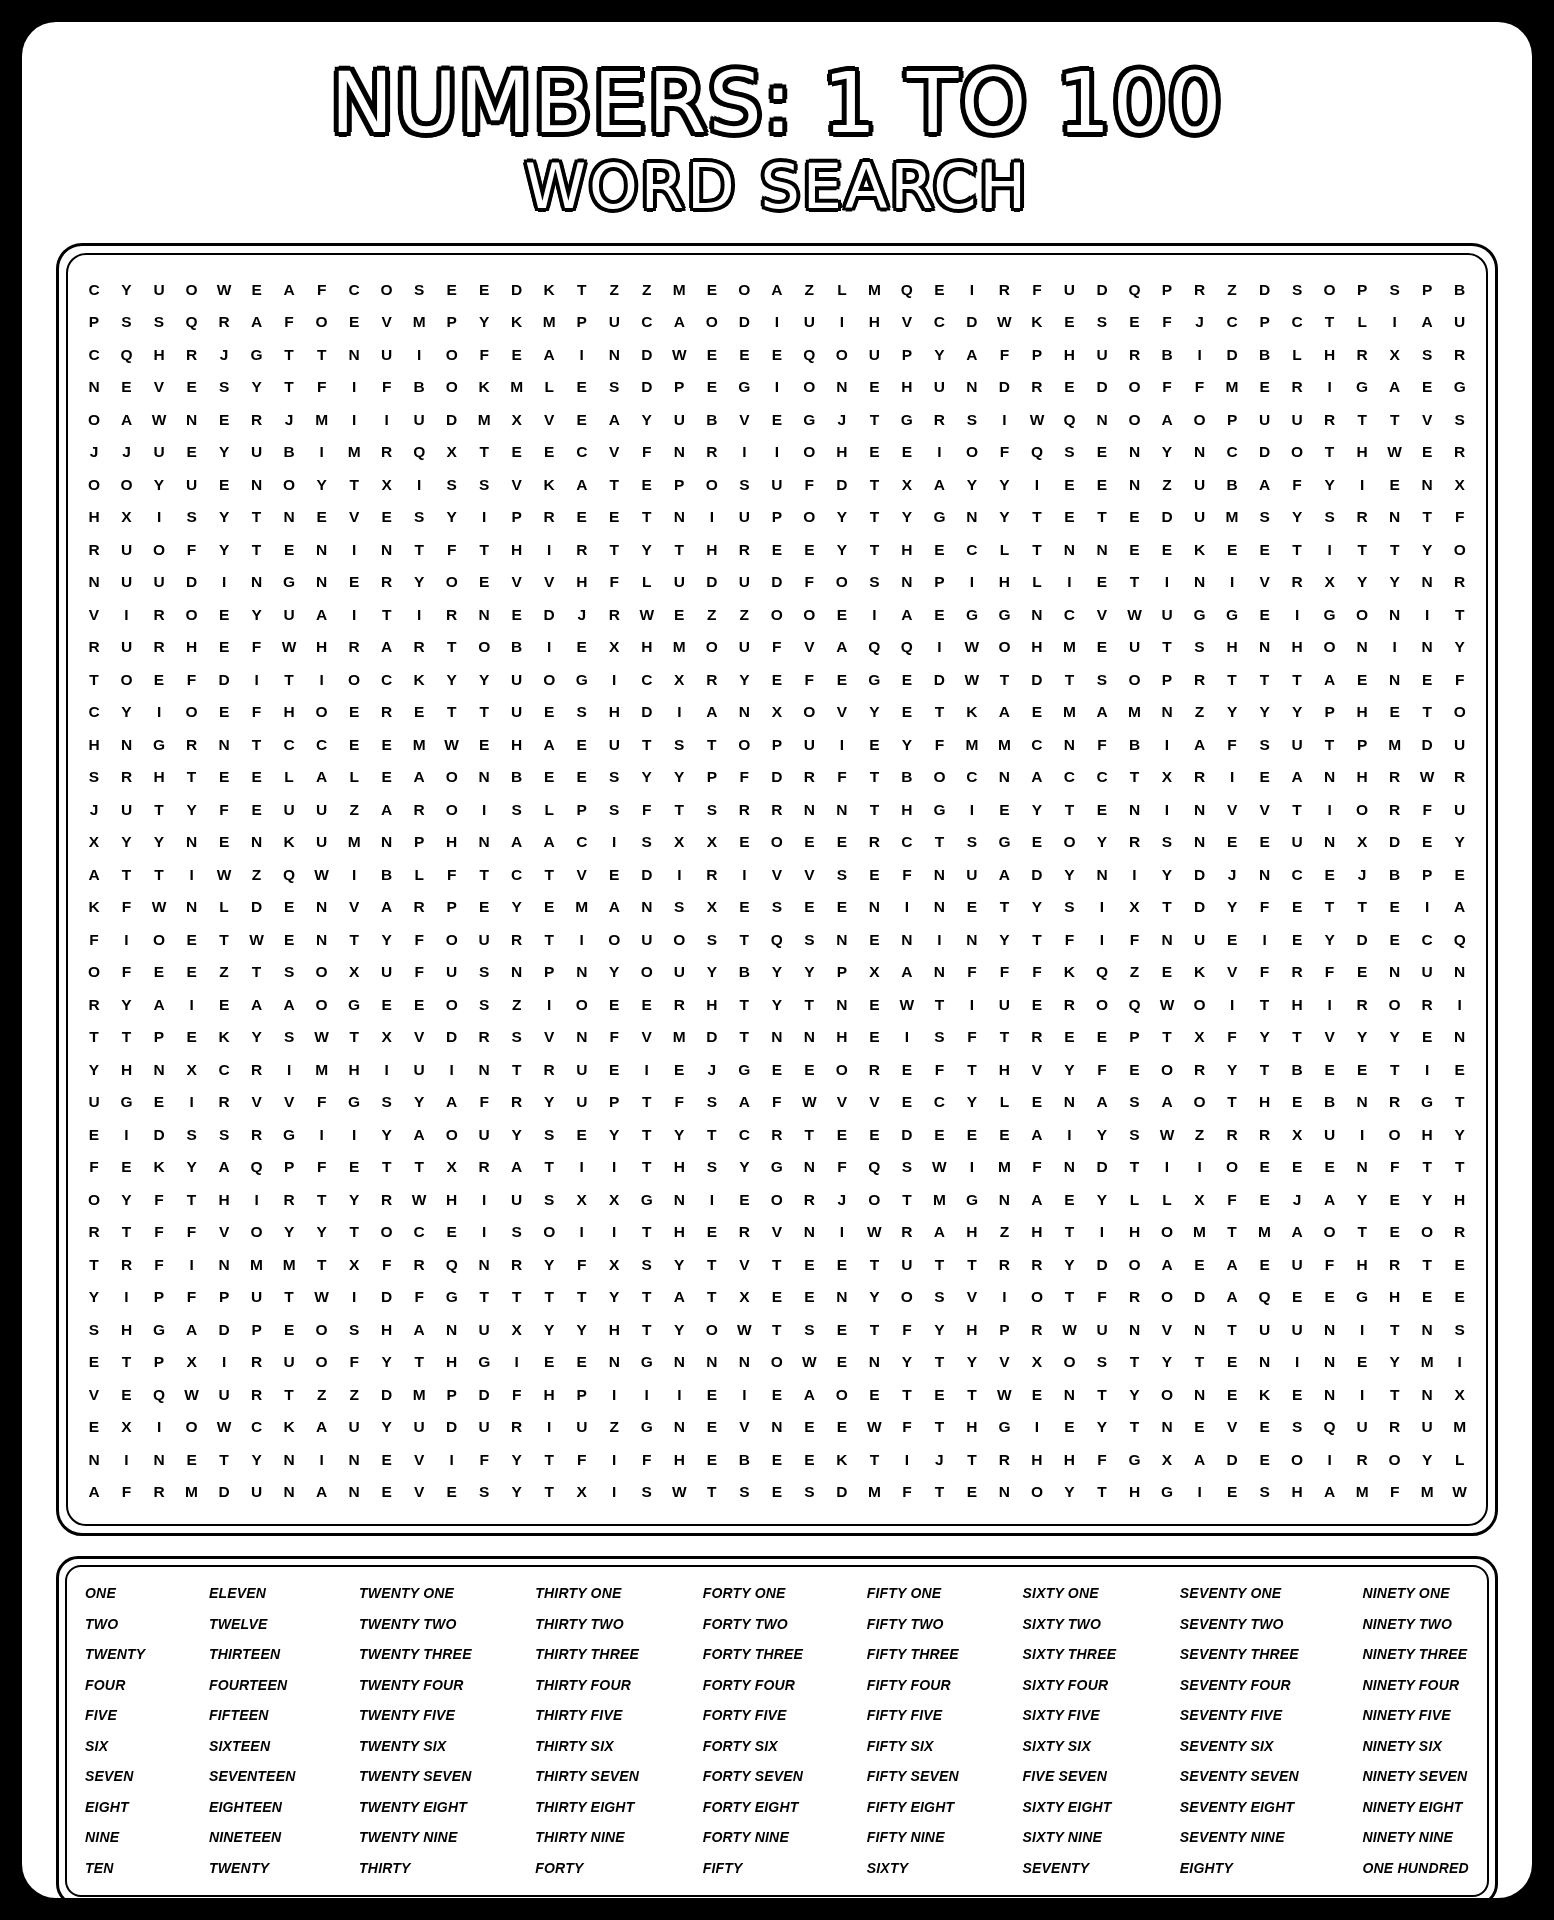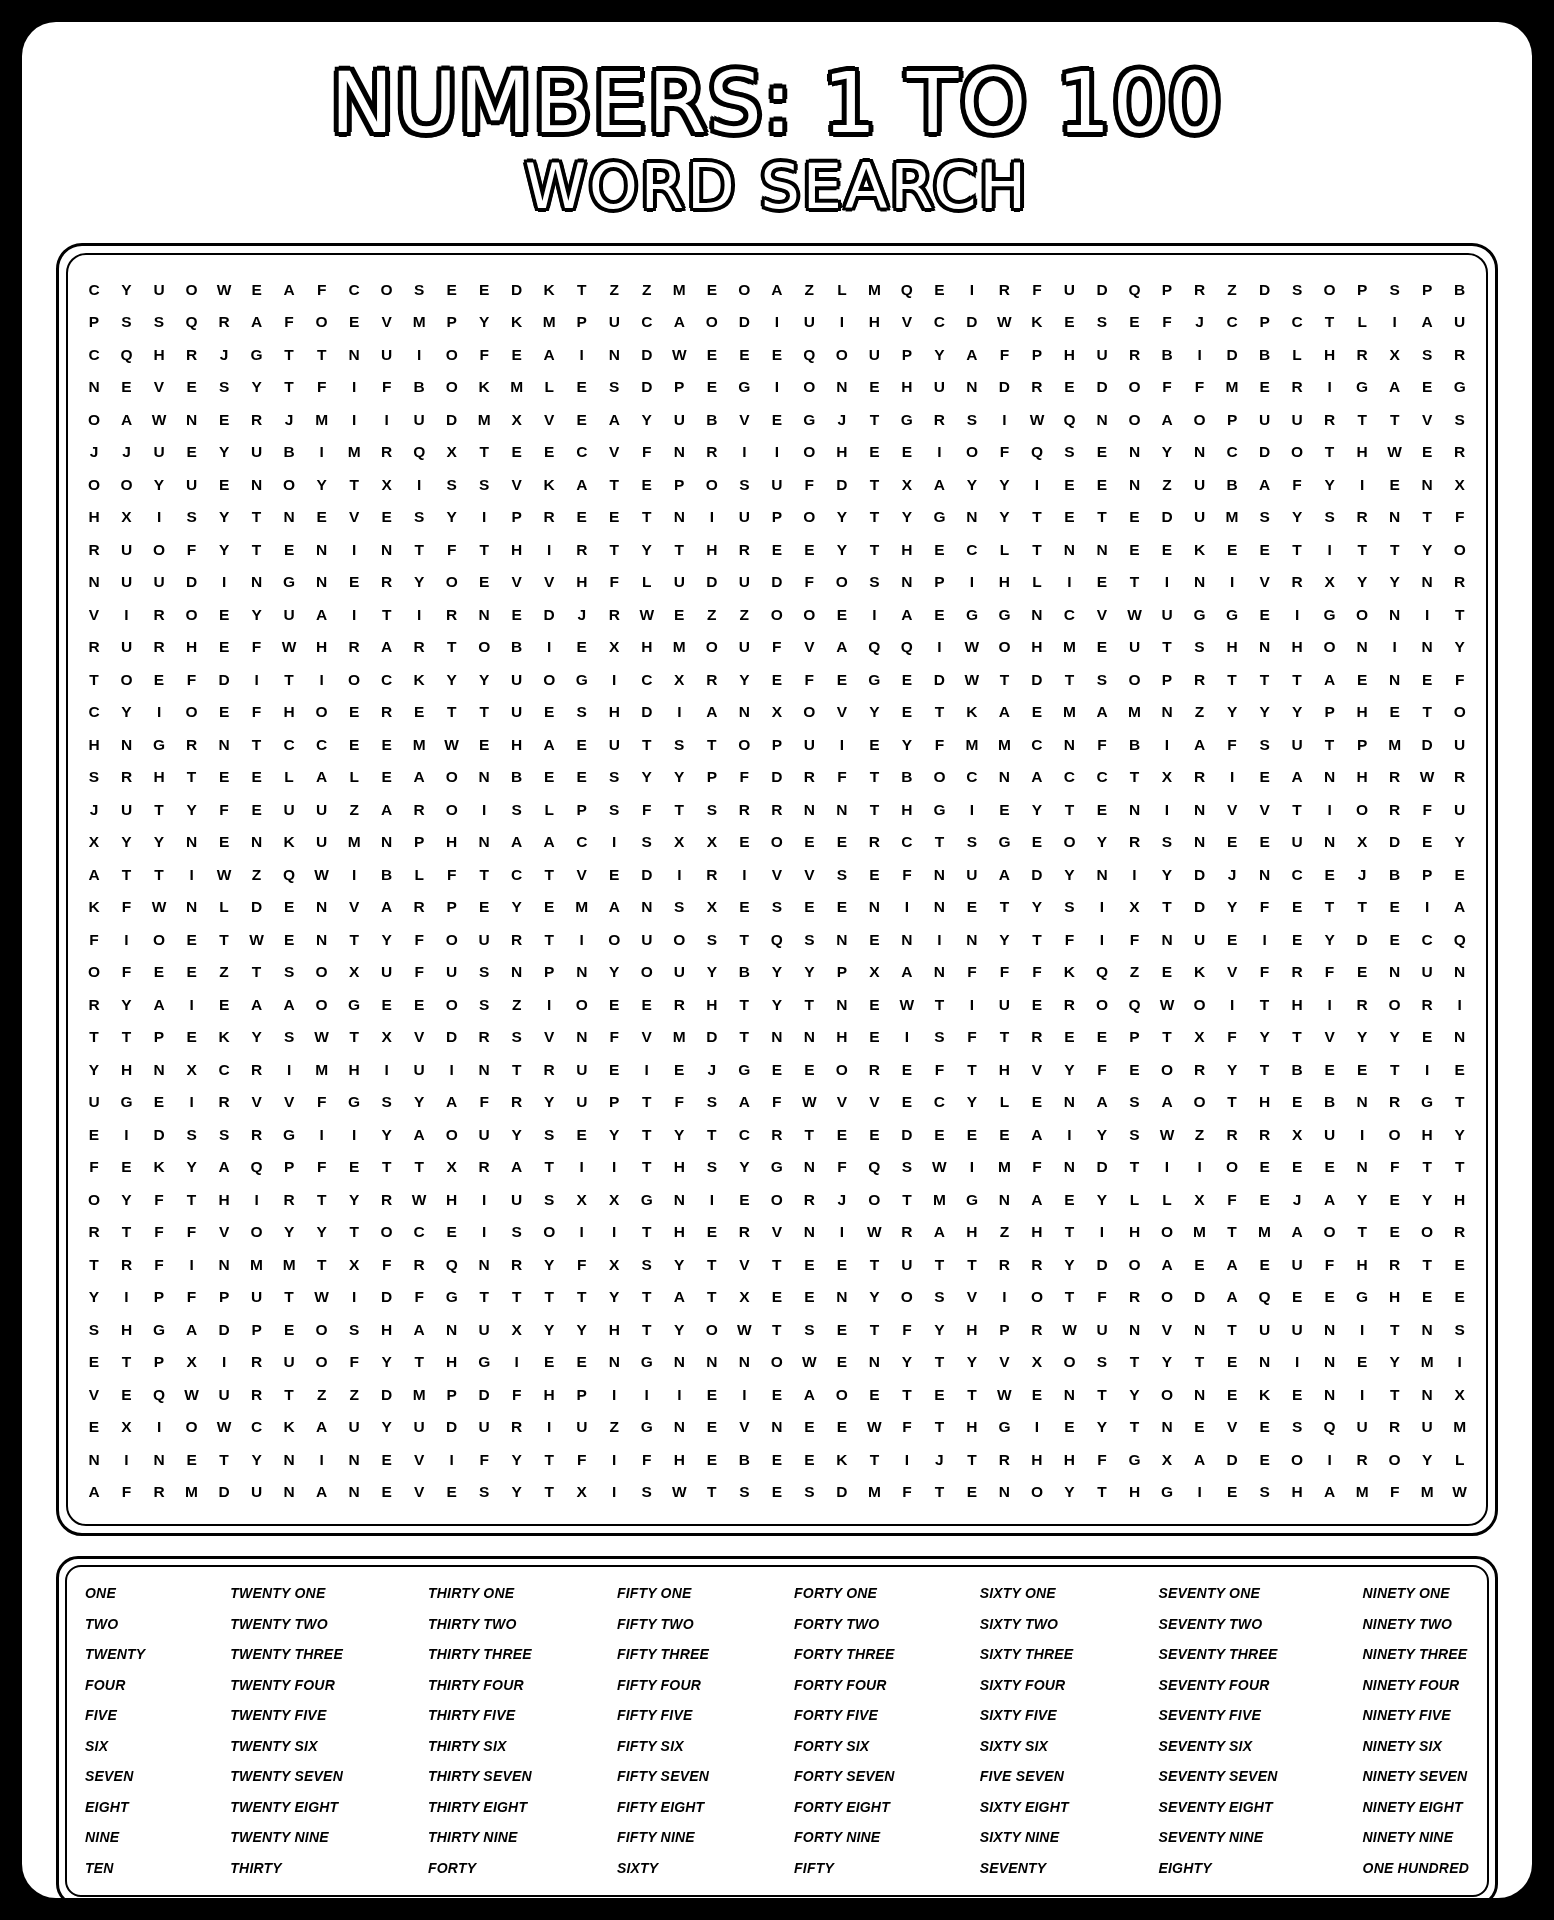--- a/index.html
+++ b/index.html
@@ -1869,20 +1869,32 @@
             <div class="word">TWENTY</div>
             <div class="word">FOUR</div>
             <div class="word">FIVE</div>
             <div class="word">SIX</div>
             <div class="word">SEVEN</div>
             <div class="word">EIGHT</div>
             <div class="word">NINE</div>
             <div class="word">TEN</div>
           </div>
           <div class="word-col">
+            <div class="word">ELEVEN</div>
+            <div class="word">TWELVE</div>
+            <div class="word">THIRTEEN</div>
+            <div class="word">FOURTEEN</div>
+            <div class="word">FIFTEEN</div>
+            <div class="word">SIXTEEN</div>
+            <div class="word">SEVENTEEN</div>
+            <div class="word">EIGHTEEN</div>
+            <div class="word">NINETEEN</div>
+            <div class="word">TWENTY</div>
+          </div>
+          <div class="word-col">
             <div class="word">TWENTY ONE</div>
             <div class="word">TWENTY TWO</div>
             <div class="word">TWENTY THREE</div>
             <div class="word">TWENTY FOUR</div>
             <div class="word">TWENTY FIVE</div>
             <div class="word">TWENTY SIX</div>
             <div class="word">TWENTY SEVEN</div>
             <div class="word">TWENTY EIGHT</div>
             <div class="word">TWENTY NINE</div>
             <div class="word">THIRTY</div>
@@ -1893,42 +1905,42 @@
             <div class="word">THIRTY THREE</div>
             <div class="word">THIRTY FOUR</div>
             <div class="word">THIRTY FIVE</div>
             <div class="word">THIRTY SIX</div>
             <div class="word">THIRTY SEVEN</div>
             <div class="word">THIRTY EIGHT</div>
             <div class="word">THIRTY NINE</div>
             <div class="word">FORTY</div>
           </div>
           <div class="word-col">
+            <div class="word">FORTY ONE</div>
+            <div class="word">FORTY TWO</div>
+            <div class="word">FORTY THREE</div>
+            <div class="word">FORTY FOUR</div>
+            <div class="word">FORTY FIVE</div>
+            <div class="word">FORTY SIX</div>
+            <div class="word">FORTY SEVEN</div>
+            <div class="word">FORTY EIGHT</div>
+            <div class="word">FORTY NINE</div>
+            <div class="word">FIFTY</div>
+          </div>
+          <div class="word-col">
             <div class="word">FIFTY ONE</div>
             <div class="word">FIFTY TWO</div>
             <div class="word">FIFTY THREE</div>
             <div class="word">FIFTY FOUR</div>
             <div class="word">FIFTY FIVE</div>
             <div class="word">FIFTY SIX</div>
             <div class="word">FIFTY SEVEN</div>
             <div class="word">FIFTY EIGHT</div>
             <div class="word">FIFTY NINE</div>
             <div class="word">SIXTY</div>
-          </div>
-          <div class="word-col">
-            <div class="word">FORTY ONE</div>
-            <div class="word">FORTY TWO</div>
-            <div class="word">FORTY THREE</div>
-            <div class="word">FORTY FOUR</div>
-            <div class="word">FORTY FIVE</div>
-            <div class="word">FORTY SIX</div>
-            <div class="word">FORTY SEVEN</div>
-            <div class="word">FORTY EIGHT</div>
-            <div class="word">FORTY NINE</div>
-            <div class="word">FIFTY</div>
           </div>
           <div class="word-col">
             <div class="word">SIXTY ONE</div>
             <div class="word">SIXTY TWO</div>
             <div class="word">SIXTY THREE</div>
             <div class="word">SIXTY FOUR</div>
             <div class="word">SIXTY FIVE</div>
             <div class="word">SIXTY SIX</div>
             <div class="word">FIVE SEVEN</div>
             <div class="word">SIXTY EIGHT</div>

